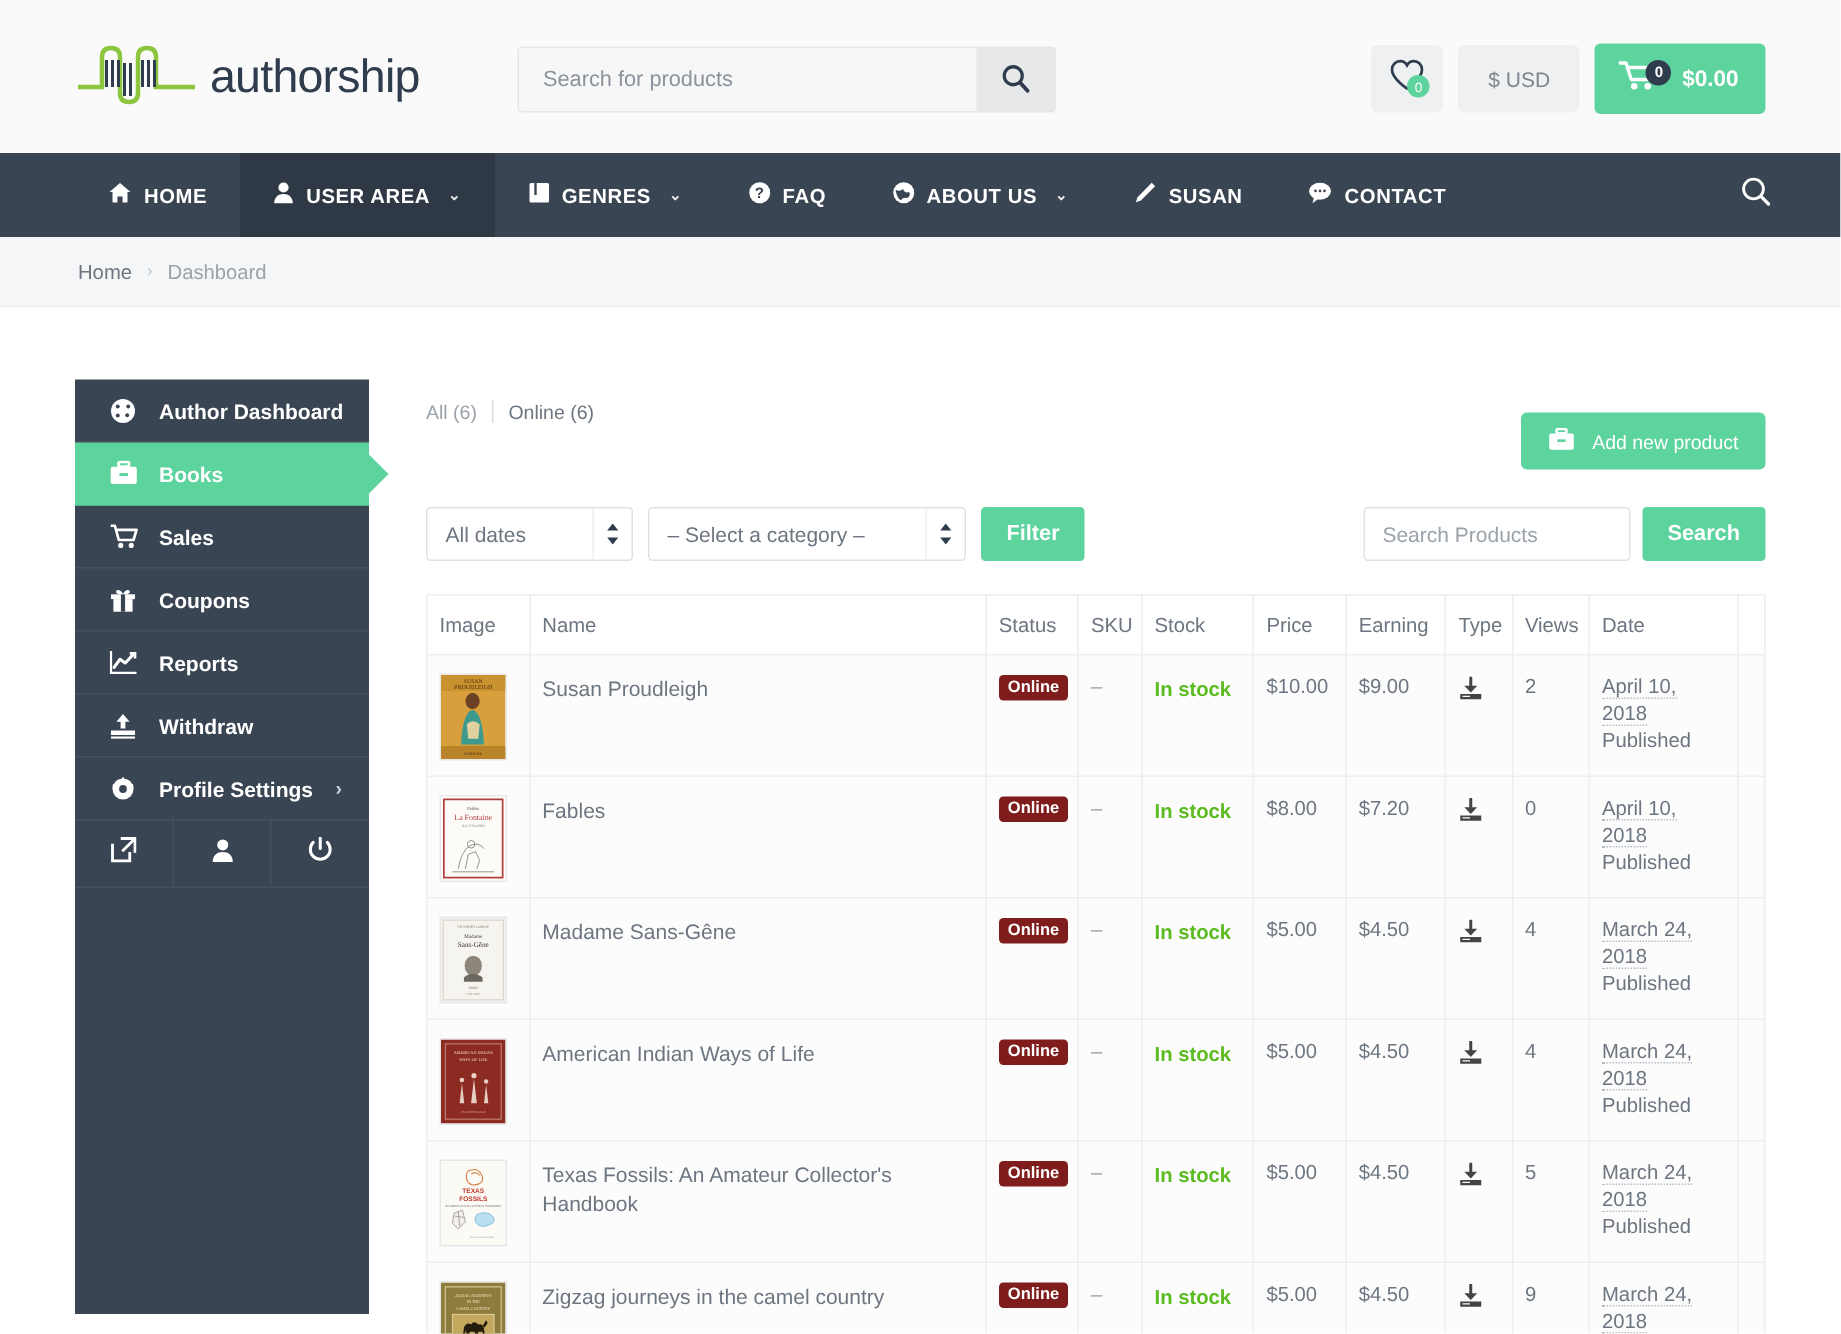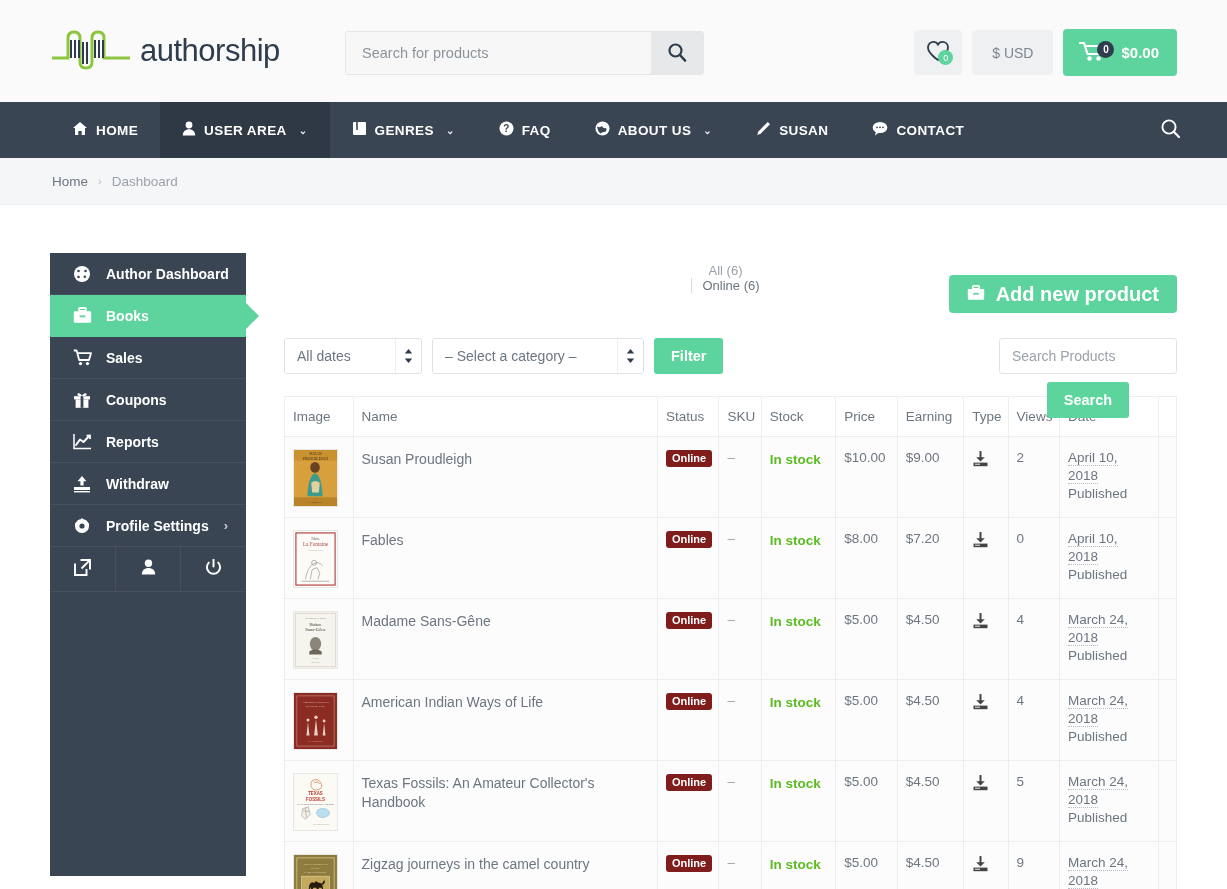--- a/index.html
+++ b/index.html
@@ -243,43 +243,42 @@
   }
 
   .subsub {
     display: flex;
     align-items: center;
     font-size: 13px;
     color: #9aa2aa;
     gap: 0;
     margin-top: 10px;
     height: 22px;
-    flex-direction: column;
   }
   .subsub .subsub-link {
     padding-right: 10px;
     cursor: pointer;
   }
   .subsub .subsub-link + .subsub-link {
     padding-left: 10px;
     border-left: 1px solid #d9dde1;
     color: #6d7680;
   }
 
   .addnew {
     position: absolute;
     right: 0; top: 22px;
     background: #5dd39e;
     color: #fff;
     border: none;
     border-radius: 4px;
     height: 38px;
     padding: 0 18px;
-    font-size: 20px;
-    font-weight: bold;
+    font-size: 13px;
+    font-weight: normal;
     display: flex; align-items: center; gap: 11px;
     cursor: pointer;
     font-family: "Liberation Sans", sans-serif;
   }
 
   .filterbar {
     margin-top: 53px;
     display: flex;
     align-items: center;
     gap: 10px;
@@ -323,21 +322,20 @@
     cursor: pointer;
     font-family: "Liberation Sans", sans-serif;
   }
 
   .search-products {
     position: absolute;
     right: 0; top: 0;
     display: flex;
     align-items: center;
     gap: 8px;
-    flex-direction: column;
   }
   .search-products input {
     width: 178px; height: 36px;
     border: 1px solid #dfe2e5;
     border-radius: 3px;
     padding: 0 12px;
     font-size: 14px;
     color: #55606b;
     font-family: "Liberation Sans", sans-serif;
     outline: none;

